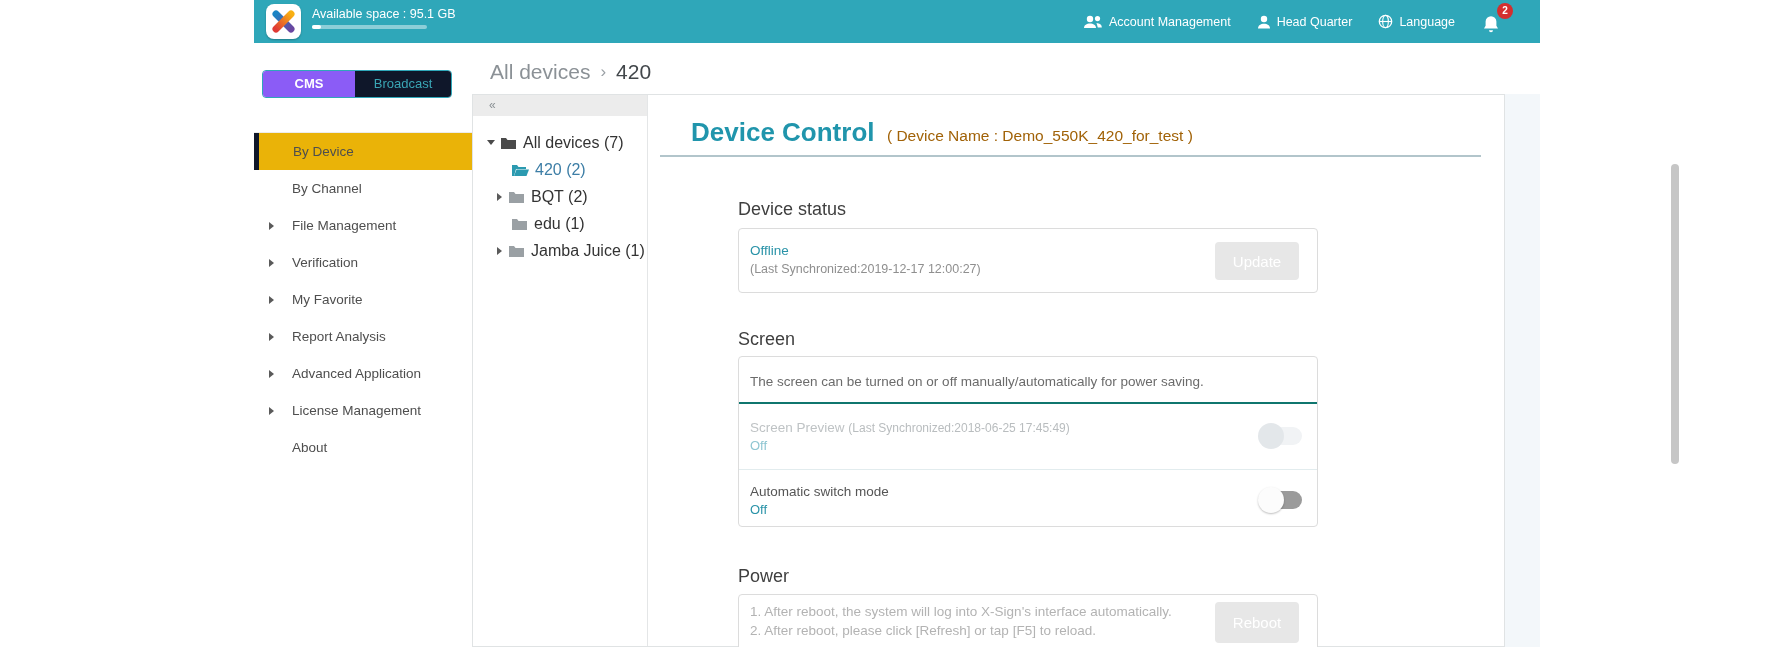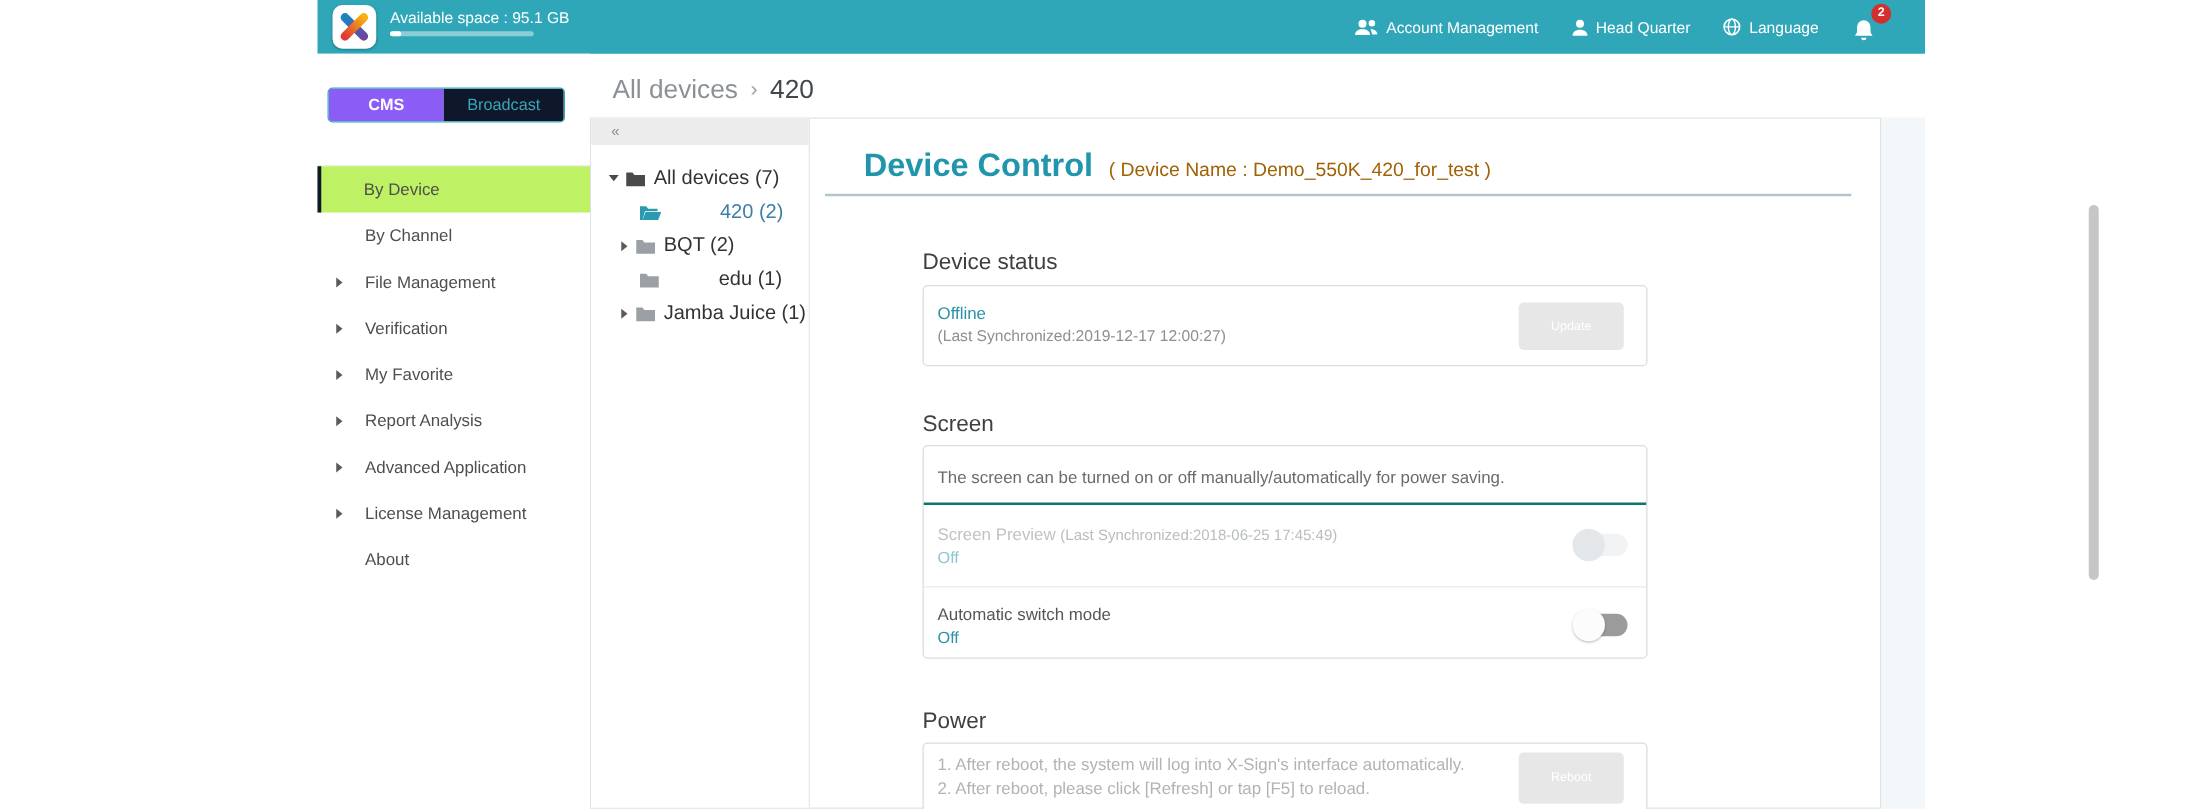--- a/index.html
+++ b/index.html
@@ -22,21 +22,21 @@
 
   
   .sidebar{position:absolute;left:0;top:43px;width:218px;height:604px;background:#fff;}
   .tabs{position:absolute;left:8px;top:27px;display:flex;border:1px solid #2fa7b9;border-radius:4px;overflow:hidden;background:#fff;}
   .tab{height:26px;line-height:26px;text-align:center;font-size:13px;cursor:pointer;}
   .tab.cms{width:92px;background:#8b5cf6;color:#fff;font-weight:bold;}
   .tab.broadcast{width:96px;background:#0f172a;color:#3aa6b5;}
   .menu{position:absolute;left:0;top:89px;width:218px;border-top:1px solid #ececec;}
   .mitem{position:relative;height:37px;display:flex;align-items:center;font-size:13.5px;color:#4e4e4e;cursor:pointer;}
   .mitem .lbl{margin-left:38px;}
-  .mitem.active{background:#bef264;border-left:3px solid #0f172a;}
+  .mitem.active{background:#eab308;border-left:5px solid #0f172a;}
   .mitem.active .lbl{margin-left:34px;}
   .arrow{position:absolute;left:15px;top:50%;margin-top:-4px;width:0;height:0;
     border-left:5px solid #5a5a5a;border-top:4px solid transparent;border-bottom:4px solid transparent;}
 
   
   .breadcrumb{position:absolute;left:236px;top:60px;font-size:21px;color:#8b9196;display:flex;align-items:center;gap:10px;}
   .breadcrumb .sep{font-size:17px;color:#9aa0a5;}
   .breadcrumb .cur{color:#42474b;}
 
   
@@ -47,33 +47,33 @@
   .tree{position:absolute;left:0;top:0;width:175px;height:100%;border-right:1px solid #e4e6e7;background:#fff;}
   .tree-head{height:21px;background:#ececec;color:#8a9094;font-size:12px;line-height:20px;padding-left:16px;cursor:pointer;}
   .tnodes{margin-top:13px;}
   .tnode{position:relative;height:27px;display:flex;align-items:center;font-size:16px;color:#333;cursor:pointer;white-space:nowrap;text-align:center;}
   .tnode .tlabel{margin-left:6px;}
   .tnode.selected .tlabel{color:#3d7ea6;}
   .caret-exp{width:0;height:0;border-top:5px solid #4a4a4a;border-left:4px solid transparent;border-right:4px solid transparent;margin-right:5px;}
   .caret-col{width:0;height:0;border-left:5px solid #5a5a5a;border-top:4px solid transparent;border-bottom:4px solid transparent;margin-right:6px;}
   .ind-0{padding-left:14px;}
   .ind-1c{padding-left:24px;}
-  .ind-1{padding-left:38px;gap:41px;}
+  .ind-1{padding-left:38px;}
   .fico{flex:0 0 auto;display:block;}
 
   
   .content{position:absolute;left:175px;top:0;width:858px;height:100%;}
   .title-row{position:absolute;left:43px;top:22px;white-space:nowrap;}
   .title{color:#2095ac;font-size:26px;display:inline;}
   .subtitle{color:#a16207;font-size:15.5px;display:inline;margin-left:8px;}
   .title-hr{position:absolute;left:12px;top:60px;width:821px;height:0;border-bottom:2px solid #b2c5cb;}
   .sec-head{position:absolute;left:90px;font-size:18px;color:#3f3f3f;}
   .card{position:absolute;left:90px;width:580px;background:#fff;border:1px solid #dcdcdc;border-radius:4px;}
   .gbtn{position:absolute;right:18px;width:84px;background:#e7e7e7;border:none;border-radius:4px;color:#fff;
-    font-size:10px;font-family:inherit;cursor:pointer;}
+    font-size:15px;font-family:inherit;cursor:pointer;}
   .status-line1{position:absolute;left:11px;top:14px;font-size:13.5px;color:#2a93a8;}
   .status-line2{position:absolute;left:11px;top:33px;font-size:12.5px;color:#8f8f8f;}
   .rowA{position:relative;height:47px;border-bottom:2px solid #0f766e;}
   .rowA .desc{position:absolute;left:11px;top:17px;font-size:13.5px;color:#6b6b6b;}
   .rowB{position:relative;height:66px;border-bottom:1px solid #e2ecee;}
   .rowC{position:relative;height:58px;}
   .rlabel{position:absolute;left:11px;top:14px;font-size:13.5px;color:#555;}
   .rlabel .sub{font-size:12px;color:#b9bdbf;}
   .rlabel.dim{color:#bfc3c5;}
   .rstate{position:absolute;left:11px;top:32px;font-size:13px;color:#2a93a8;cursor:pointer;}

